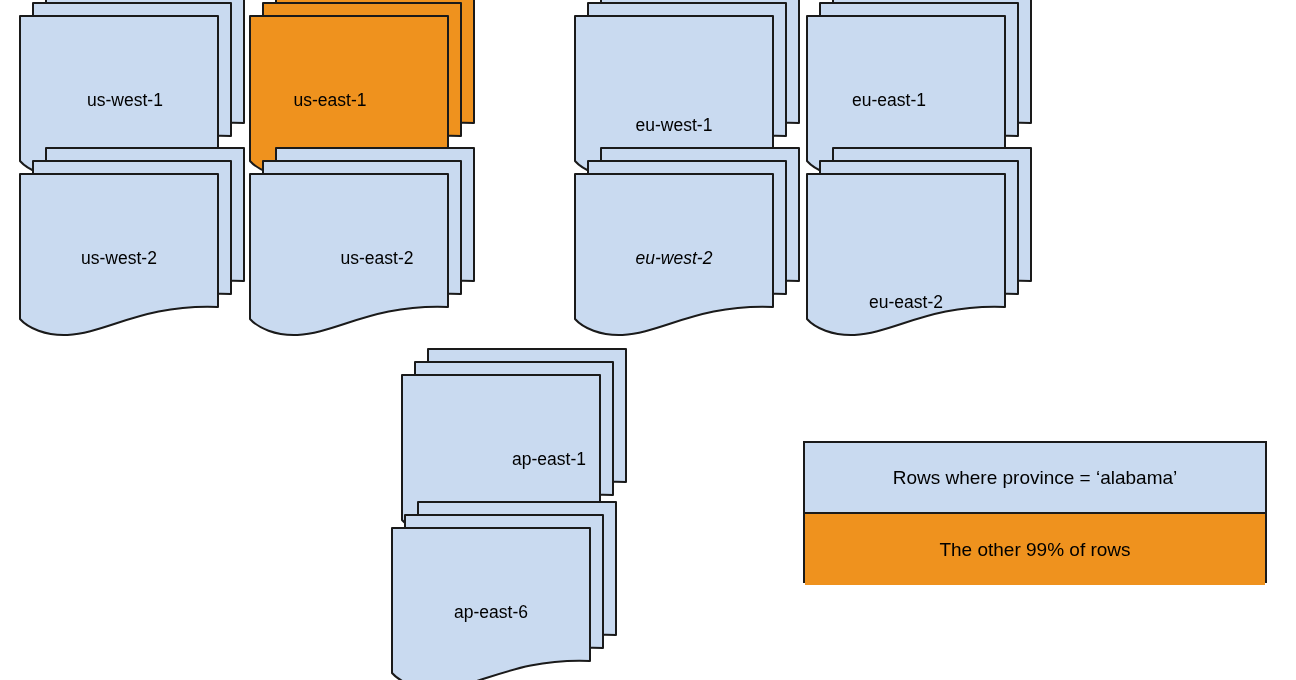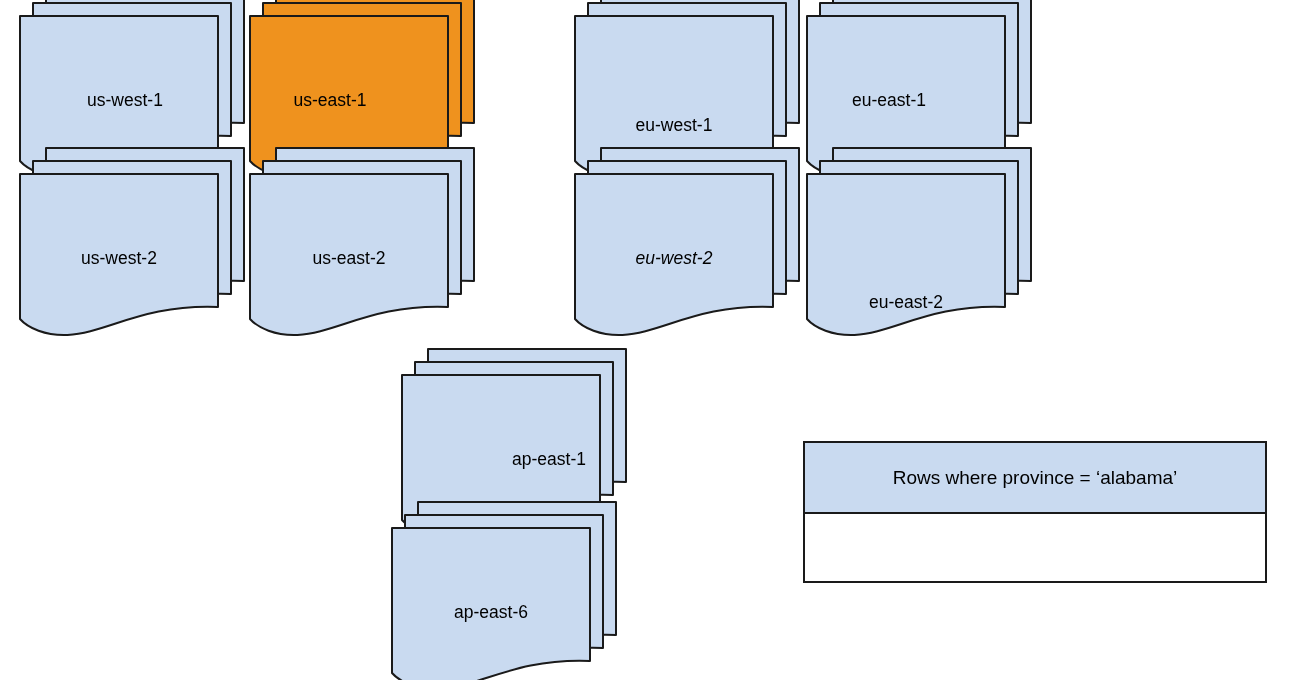--- a/index.html
+++ b/index.html
@@ -111,21 +111,21 @@
           <path d="M 2 28 L 200 28 L 200 161 C 124.76 158 89.12 187 49.519999999999996 189 C 27.740000000000002 190 9.92 182 2 173 Z" fill="#c9daf0" stroke="#1a1a1a" stroke-width="2" stroke-linejoin="round"></path>
         </svg>
         <div class="stack-label" style="left: 2px; top: 103.95px; width: 198px;">us-west-2</div>
       </div>
       <div class="stack" style="left: 248px; top: 146px; width: 228px; height: 187px;">
         <svg width="228" height="187" viewBox="0 0 228 187">
           <path d="M 28 2 L 226 2 L 226 135 C 150.76 132 115.12 161 75.52 163 C 53.74 164 35.92 156 28 147 Z" fill="#c9daf0" stroke="#1a1a1a" stroke-width="2" stroke-linejoin="round"></path>
           <path d="M 15 15 L 213 15 L 213 148 C 137.76 145 102.12 174 62.519999999999996 176 C 40.74 177 22.92 169 15 160 Z" fill="#c9daf0" stroke="#1a1a1a" stroke-width="2" stroke-linejoin="round"></path>
           <path d="M 2 28 L 200 28 L 200 161 C 124.76 158 89.12 187 49.519999999999996 189 C 27.740000000000002 190 9.92 182 2 173 Z" fill="#c9daf0" stroke="#1a1a1a" stroke-width="2" stroke-linejoin="round"></path>
         </svg>
-        <div class="stack-label" style="left: 2px; top: 103.95px; width: 198px;">us-east-2</div>
+        <div class="stack-label" style="left: 2px; top: 103.95px; width: 198px; padding-left: 28px;">us-east-2</div>
       </div>
       <div class="stack" style="left: 573px; top: 146px; width: 228px; height: 187px;">
         <svg width="228" height="187" viewBox="0 0 228 187">
           <path d="M 28 2 L 226 2 L 226 135 C 150.76 132 115.12 161 75.52 163 C 53.74 164 35.92 156 28 147 Z" fill="#c9daf0" stroke="#1a1a1a" stroke-width="2" stroke-linejoin="round"></path>
           <path d="M 15 15 L 213 15 L 213 148 C 137.76 145 102.12 174 62.519999999999996 176 C 40.74 177 22.92 169 15 160 Z" fill="#c9daf0" stroke="#1a1a1a" stroke-width="2" stroke-linejoin="round"></path>
           <path d="M 2 28 L 200 28 L 200 161 C 124.76 158 89.12 187 49.519999999999996 189 C 27.740000000000002 190 9.92 182 2 173 Z" fill="#c9daf0" stroke="#1a1a1a" stroke-width="2" stroke-linejoin="round"></path>
         </svg>
         <div class="stack-label" style="left: 2px; top: 103.95px; width: 198px; font-style: italic;">eu-west-2</div>
       </div>
       <div class="stack" style="left: 805px; top: 146px; width: 228px; height: 187px;">
@@ -151,15 +151,18 @@
           <path d="M 2 28 L 200 28 L 200 161 C 124.76 158 89.12 187 49.519999999999996 189 C 27.740000000000002 190 9.92 182 2 173 Z" fill="#c9daf0" stroke="#1a1a1a" stroke-width="2" stroke-linejoin="round"></path>
         </svg>
         <div class="stack-label" style="left: 2px; top: 103.95px; width: 198px;">ap-east-6</div>
       </div>
     </div>
   <div id="legend-layer">
       <div class="legend" style="left: 803px; top: 441px; width: 464px; height: 142px;">
         <div class="legend-row blue" style="height: 71px;">
           <span>Rows where province = ‘alabama’</span>
         </div>
+        <div class="legend-row orange" style="height: 71px; border-bottom: none;">
+          <span>The other 99% of rows</span>
+        </div>
       </div>
     </div>
 </div>
 
 </body></html>

